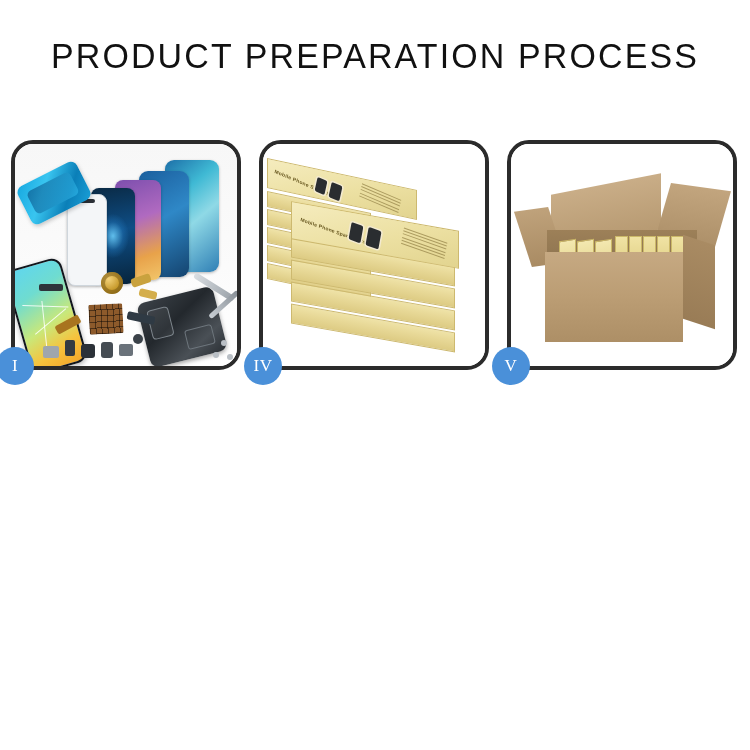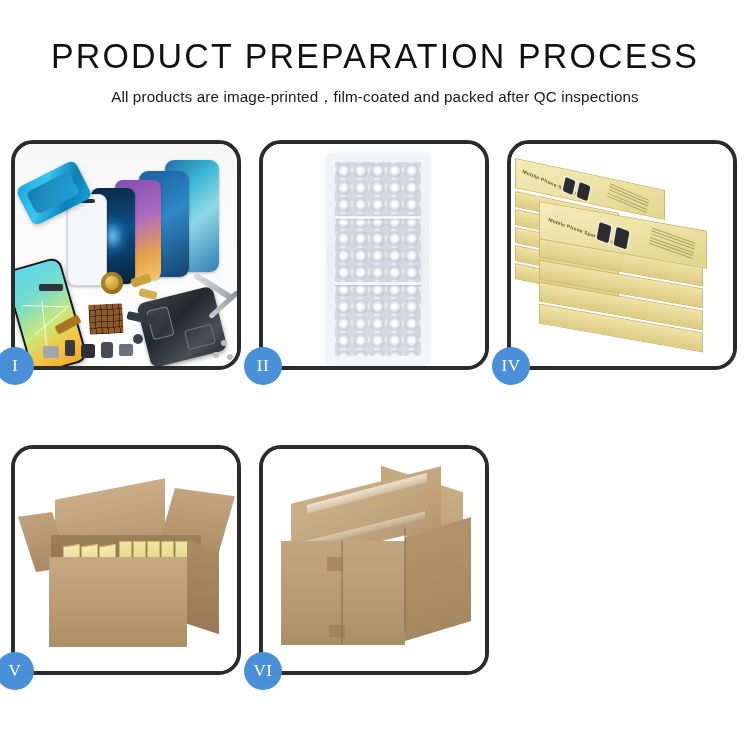--- a/index.html
+++ b/index.html
@@ -360,21 +360,20 @@
     background: rgba(150,120,84,.5);
   }
 </style>
 </head>
 <body>
 
 <div class="page">
 
   <div class="header">
     <div class="title">PRODUCT PREPARATION PROCESS</div>
-    <div class="subtitle">All products are image-printed，film-coated and packed after QC inspections</div>
   </div>
 
   <div class="grid">
 
     <div class="panel">
       <div class="panel-inner p1">
         <div class="phone-fan scr scr-e"></div>
         <div class="phone-fan scr scr-d"></div>
         <div class="phone-fan scr scr-c"></div>
         <div class="phone-fan scr scr-b"></div>
@@ -401,30 +400,20 @@
         <div class="bit b11"></div>
         <div class="screw s1"></div>
         <div class="screw s2"></div>
         <div class="screw s3"></div>
         <div class="tool"></div>
         <div class="tool2"></div>
       </div>
       <div class="badge">I</div>
     </div>
 
-    <div class="panel">
-      <div class="panel-inner p2">
-        <div class="wrap-sheet">
-          <div class="bubbles"></div>
-          <div class="wrap-seam" style="top:62px;"></div>
-          <div class="wrap-seam" style="top:128px;"></div>
-        </div>
-      </div>
-      <div class="badge">II</div>
-    </div>
 
 
     <div class="panel">
       <div class="panel-inner p4">
         <div class="stack">
 
           <div class="rbox" style="left:4px; top:58px; width:104px; height:16px; transform:skewY(12deg);"></div>
           <div class="rbox" style="left:4px; top:76px; width:104px; height:16px; transform:skewY(12deg);"></div>
           <div class="rbox" style="left:4px; top:94px; width:104px; height:16px; transform:skewY(12deg);"></div>
           <div class="rbox" style="left:4px; top:112px; width:104px; height:16px; transform:skewY(12deg);"></div>
@@ -481,30 +470,15 @@
         <div class="ybox" style="left:118px;"></div>
         <div class="ybox" style="left:132px;"></div>
         <div class="ybox" style="left:146px;"></div>
         <div class="ybox" style="left:160px;"></div>
         <div class="carton-side"></div>
         <div class="carton-body"></div>
       </div>
       <div class="badge">V</div>
     </div>
 
-    <div class="panel">
-      <div class="panel-inner p6">
-        <div class="sc-topR"></div>
-        <div class="sc-top"></div>
-        <div class="tape"></div>
-        <div class="tape2"></div>
-        <div class="sc-side"></div>
-        <div class="sc-front"></div>
-        <div class="seam v1"></div>
-        <div class="seam v2"></div>
-        <div class="patch"></div>
-        <div class="patch2"></div>
-      </div>
-      <div class="badge">VI</div>
-    </div>
 
   </div>
 </div>
 
 </body></html>

